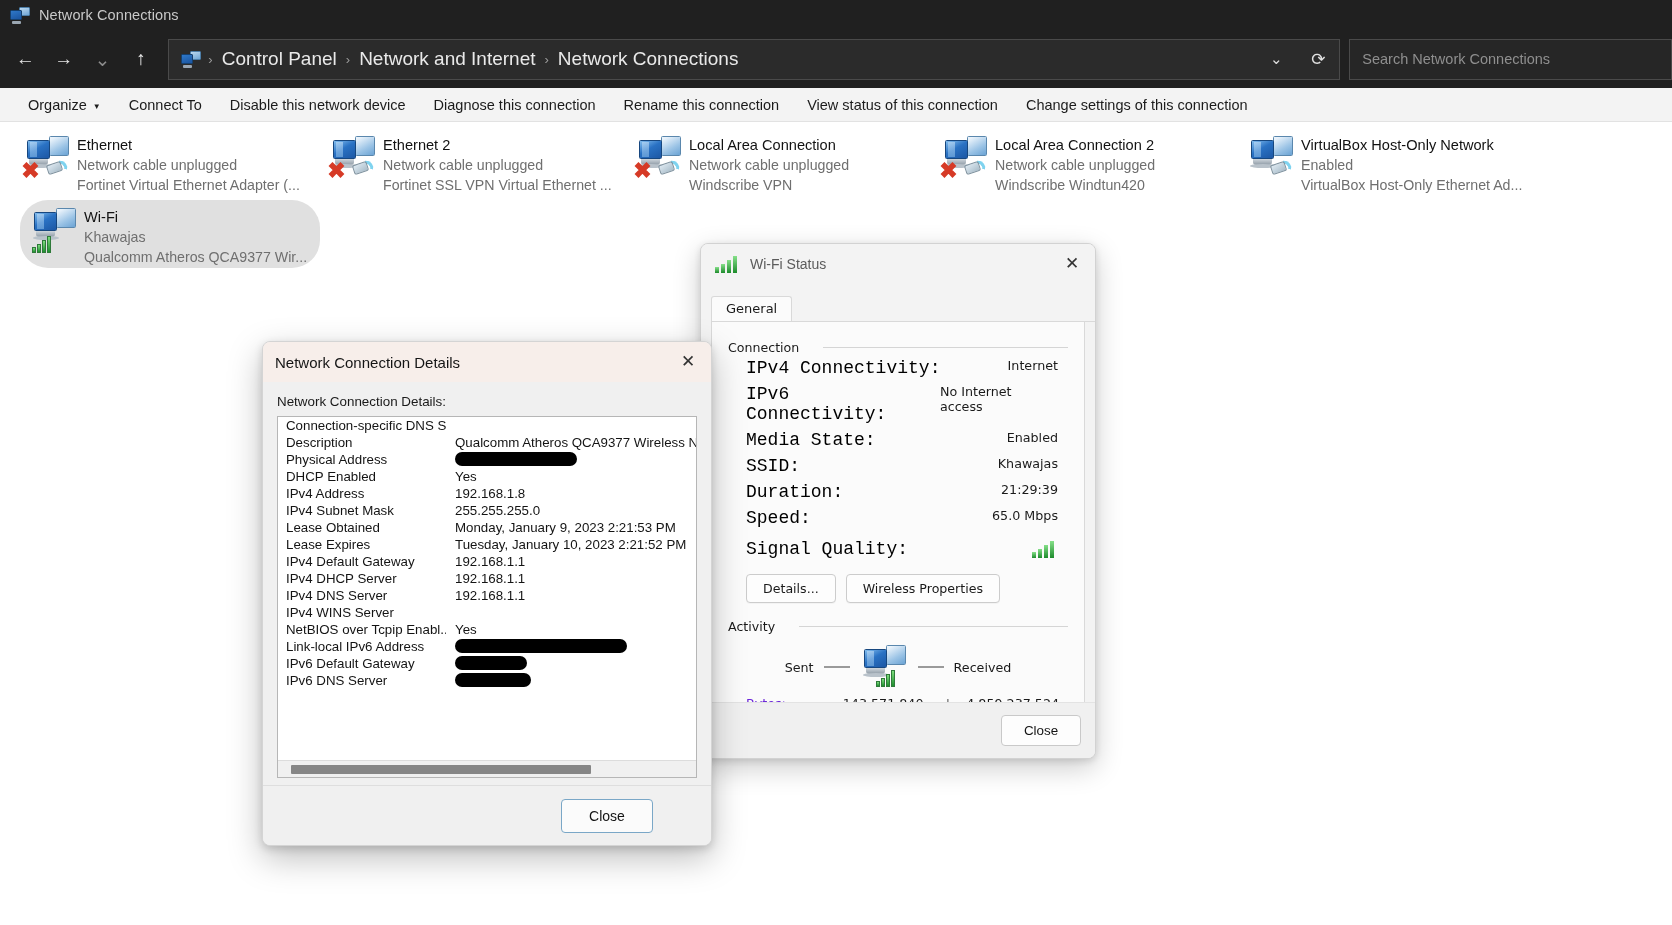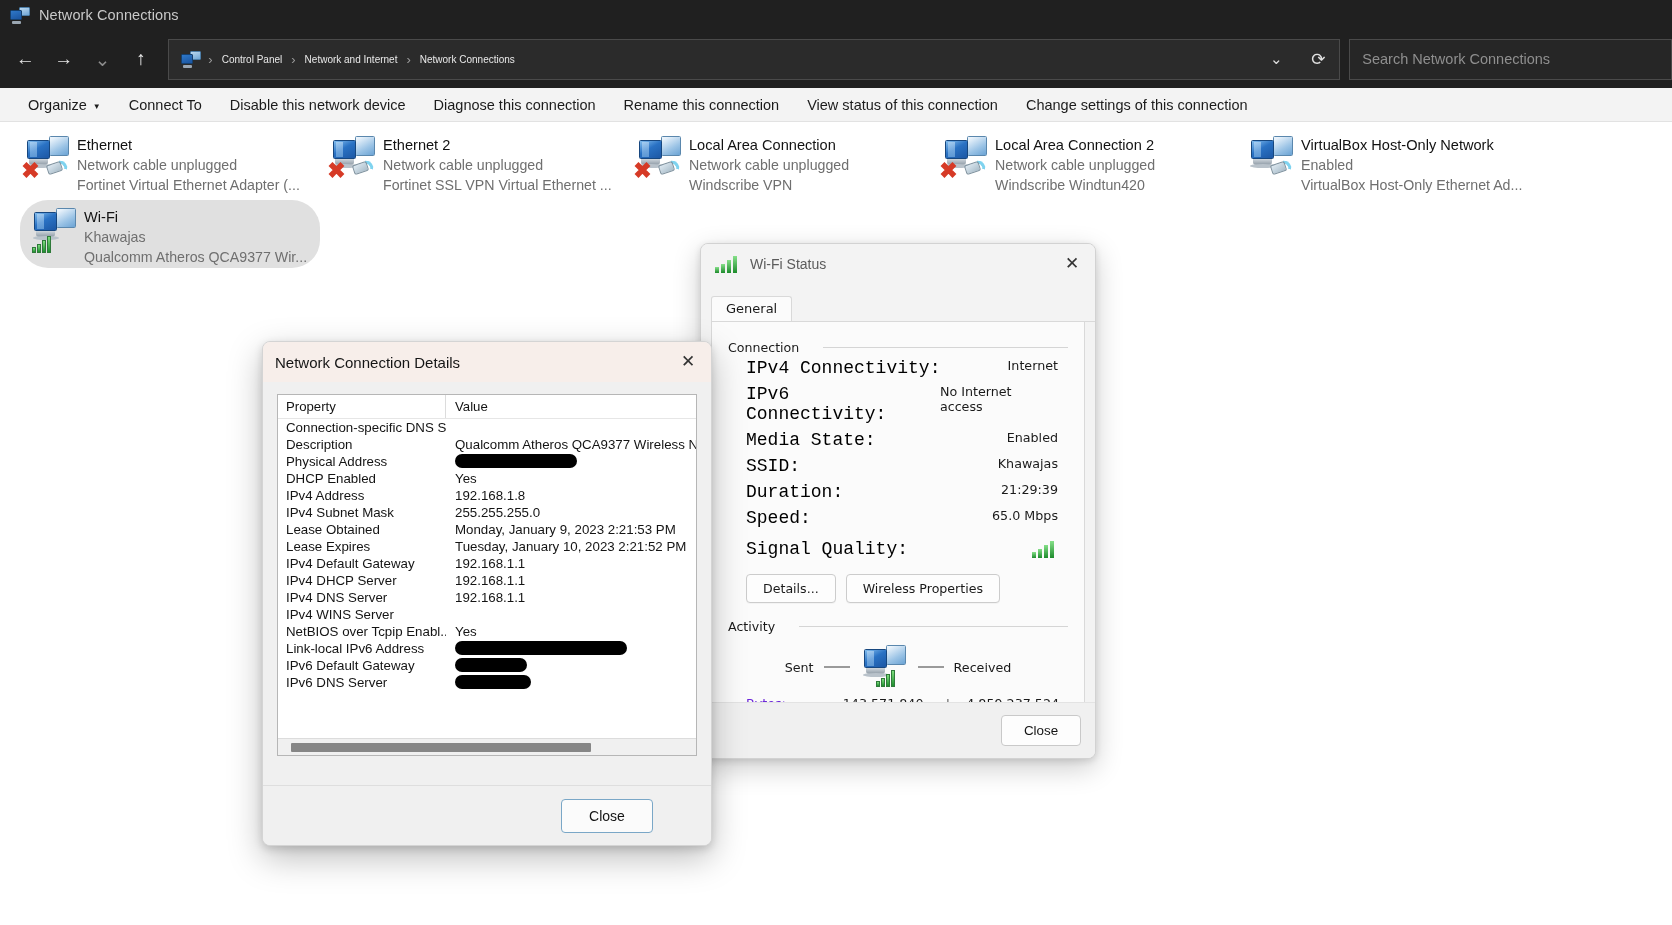--- a/index.html
+++ b/index.html
@@ -64,21 +64,21 @@
   .addrbox {
     flex: 0 0 auto;
     width: 1172px; height: 41px;
     margin-left: 8px;
     background: #2b2b2b;
     border: 1px solid #4a4a4a;
     display: flex; align-items: center;
     padding-left: 12px;
     color: #e9e9e9;
   }
-  .crumb { font-size: 10px; color: #e9e9e9; padding: 0 2px; }
+  .crumb { font-size: 19px; color: #e9e9e9; padding: 0 2px; }
   .sep { color: #9b9b9b; font-size: 13px; padding: 0 7px; }
   .addr-spacer { flex: 1; }
   .addr-icon {
     width: 42px; height: 40px; display: flex; align-items: center;
     justify-content: center; color: #e2e2e2; font-size: 15px;
   }
   .addr-icon.refresh { font-size: 17px; }
   .searchbox {
     width: 350px; height: 41px; margin-left: 9px;
     background: #262626; border: 1px solid #4a4a4a;
@@ -640,26 +640,23 @@
   </div>
 </div>
 
 <div id="ncd">
   <div class="ncd-title">
     <span class="t">Network Connection Details</span>
     <span class="dlg-close">✕</span>
   </div>
 
   <div class="ncd-body">
+    <div class="ncd-caption">Network Connection Details:</div>
 
     <div class="lvbox">
-      <div class="lvhead">
-        <div class="h1">Property</div>
-        <div class="h2">Value</div>
-      </div>
 
       <div class="lvrow">
         <div class="c1">Connection-specific DNS S...</div>
         <div class="c2"></div>
       </div>
       <div class="lvrow">
         <div class="c1">Description</div>
         <div class="c2">Qualcomm Atheros QCA9377 Wireless Netw</div>
       </div>
       <div class="lvrow">

